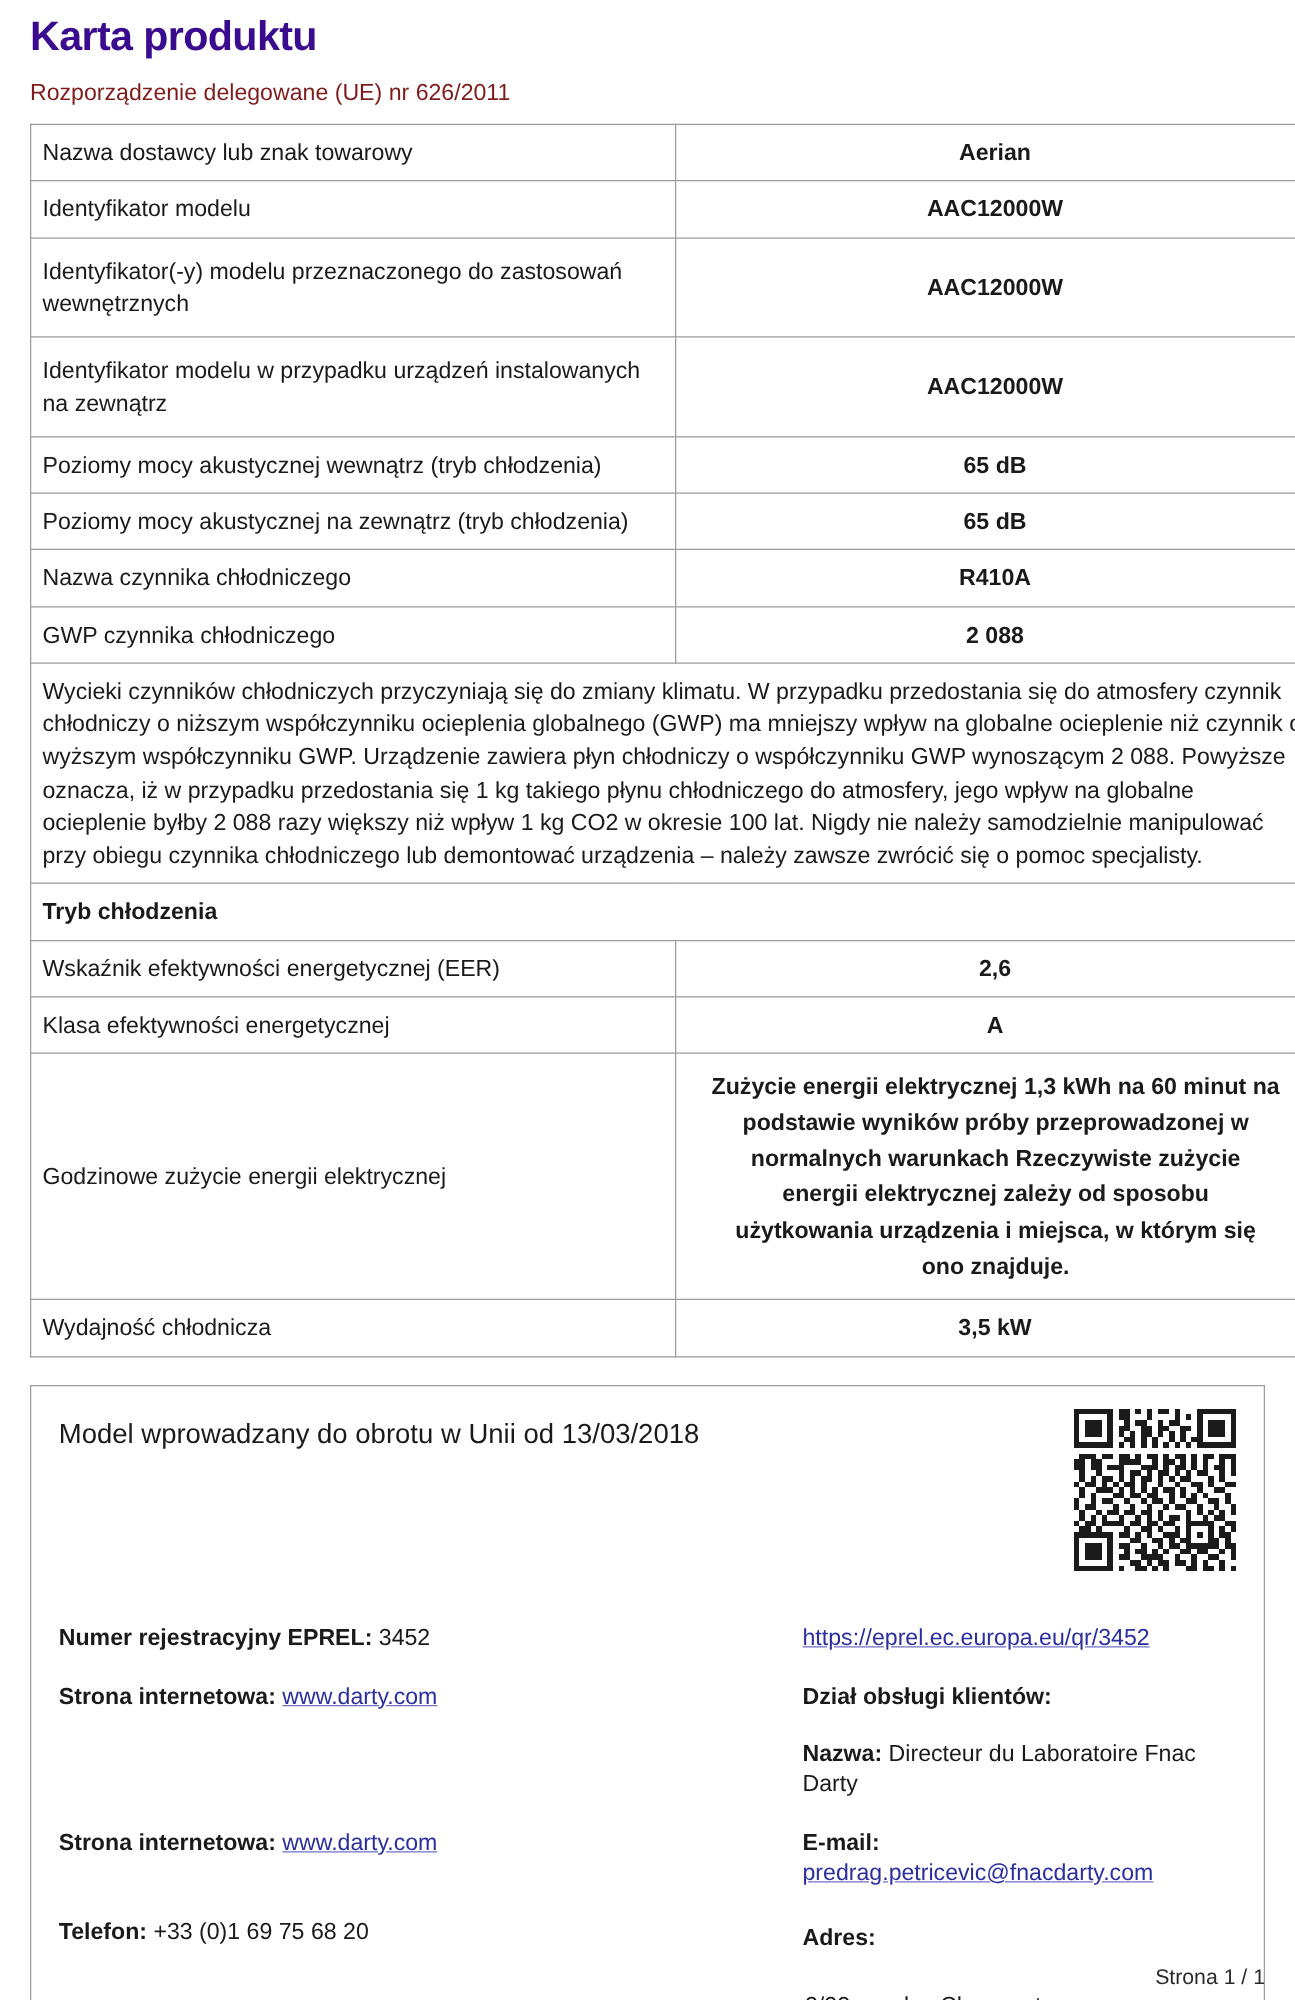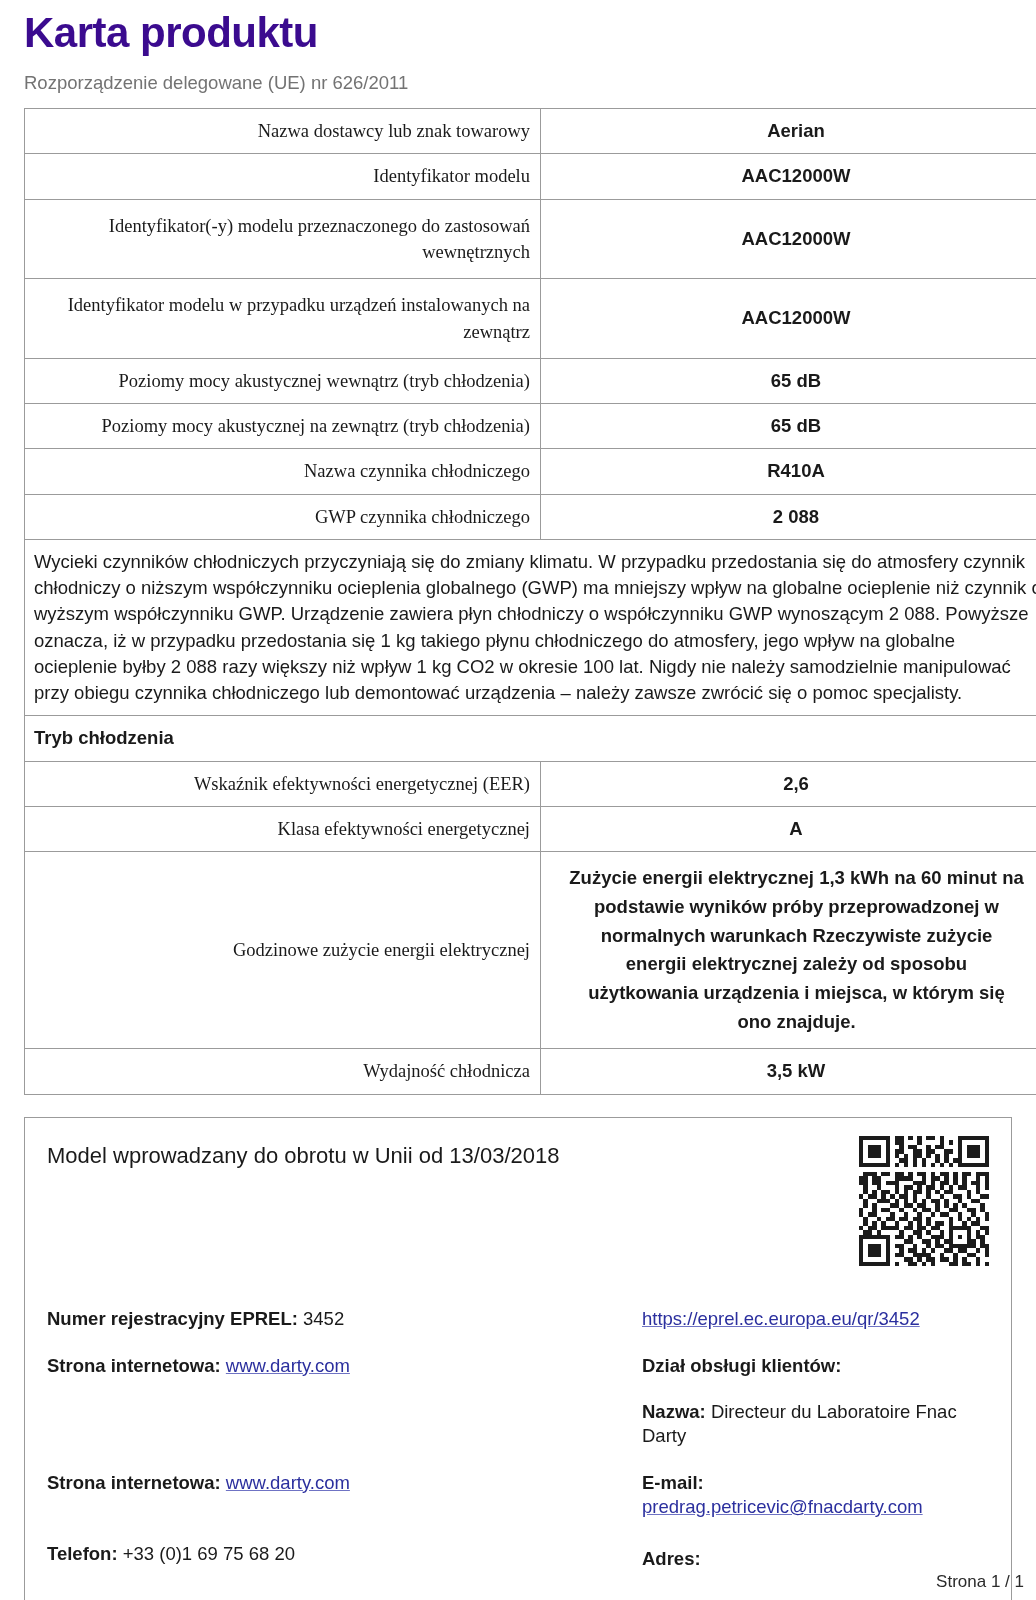--- a/index.html
+++ b/index.html
@@ -18,53 +18,52 @@
   .page {
     position: relative;
     width: 1036px;
     height: 1600px;
     box-sizing: border-box;
     padding: 0 24px;
   }
 
   
   .doc-title {
-    font-size: 42px;
+    font-size: 33px;
     font-weight: bold;
     color: #3b0b8f;
     letter-spacing: -0.5px;
     line-height: 1.0;
     padding-top: 12px;
     margin: 0 0 18px 0;
   }
   .doc-subtitle {
     font-size: 18.5px;
-    color: #737373;
+    color: #7f1d1d;
     margin: 0 0 14px 0;
     line-height: 1.2;
   }
 
   
   table.spec {
     width: 988px;
     border-collapse: collapse;
     table-layout: fixed;
     font-size: 18.5px;
   }
   table.spec td {
     border: 1px solid #9b9b9b;
     padding: 9px 10px 9px 9px;
     vertical-align: middle;
     line-height: 1.42;
   }
   td.label {
     width: 496px;
-    text-align: right;
+    text-align: left;
     font-weight: normal;
-    font-family: Liberation Serif, serif;
   }
   td.value {
     width: 492px;
     text-align: center;
     font-weight: bold;
   }
   td.value.multi {
     line-height: 1.55;
     padding: 12px 28px;
   }
@@ -128,21 +127,21 @@
   .addr-block {
     font-size: 18.5px;
     line-height: 1.42;
     margin-top: 4px;
   }
   .addr-head { font-weight: bold; margin-bottom: 13px; }
   .addr-line { padding-left: 2px; margin-top: 28px; }
 
   .page-footer {
     position: absolute;
-    right: 12px;
+    right: 24px;
     bottom: 8px;
     font-size: 17px;
     color: #2b2b2b;
   }
 </style>
 </head>
 <body>
 
 <div class="page">
 

